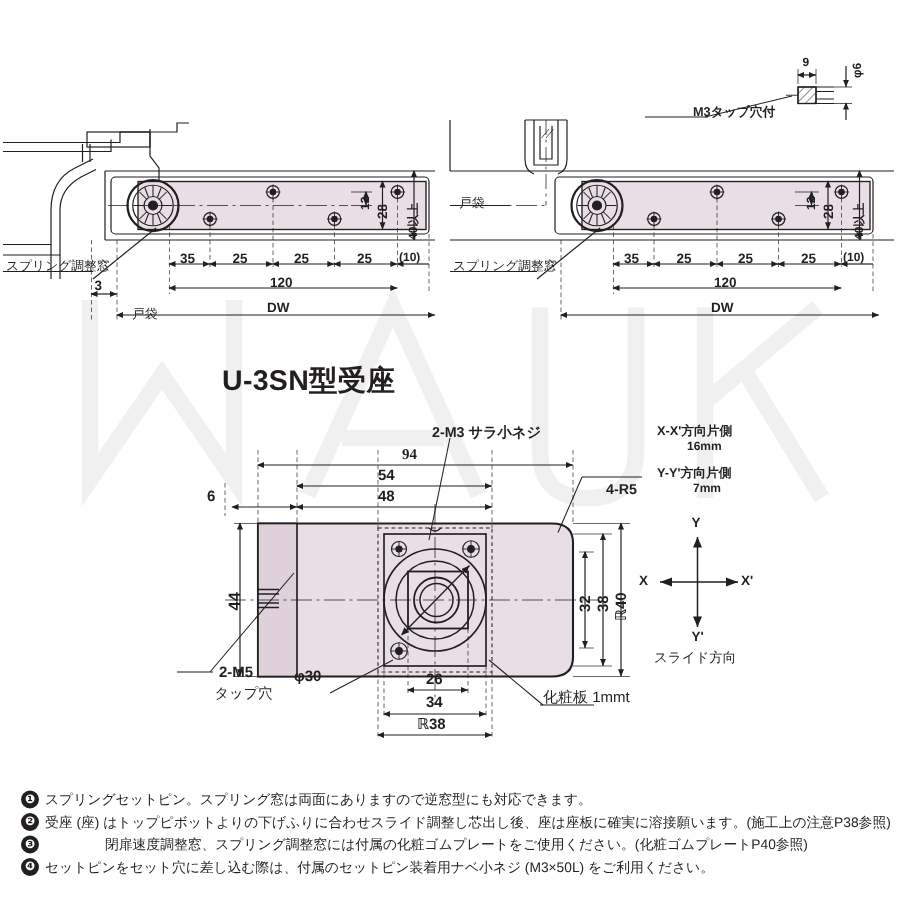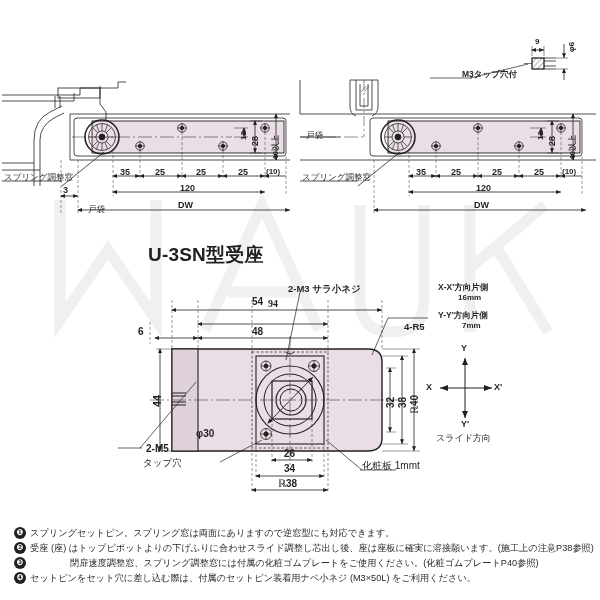--- a/index.html
+++ b/index.html
@@ -385,25 +385,25 @@
   <div class="t dim rot90" style="left:548px;top:146px;">28</div>
   <div class="t dimsm rot90" style="left:569px;top:160px;">40以上</div>
   <div class="t lbl" style="left:302px;top:173px;">スプリング調整窓</div>
   <div class="t lbl" style="left:306px;top:131px;">戸袋</div>
 
   <div class="t hd2" style="left:148px;top:245px;">U-3SN型受座</div>
   <div class="t lblb" style="left:288px;top:284px;font-size:9.5px;">2-M3 サラ小ネジ</div>
   <div class="t lblb" style="left:404px;top:322px;font-size:9.5px;">4-R5</div>
   <div class="t lblb" style="left:146px;top:444px;font-size:10px;">2-M5</div>
   <div class="t lbl" style="left:143px;top:458px;font-size:9.5px;">タップ穴</div>
-  <div class="t dim" style="left:196px;top:429px;font-size:10px;">φ30</div>
+  <div class="t dim" style="left:196px;top:447px;font-size:10px;">φ30</div>
   <div class="t lbl" style="left:362px;top:461px;font-size:10px;">化粧板 1mmt</div>
 
   <div class="t dim" style="left:268px;top:299px;font-size:10px;font-family:Liberation Serif, serif;">94</div>
-  <div class="t dim" style="left:252px;top:297px;font-size:10px;">54</div>
+  <div class="t dim" style="left:252px;top:313px;font-size:10px;">54</div>
   <div class="t dim" style="left:252px;top:327px;font-size:10px;">48</div>
   <div class="t dim" style="left:138px;top:327px;font-size:10px;">6</div>
   <div class="t dim rot90" style="left:152px;top:407px;font-size:11px;">44</div>
   <div class="t dim rot90" style="left:386px;top:408px;font-size:10px;">32</div>
   <div class="t dim rot90" style="left:398px;top:408px;font-size:10px;">38</div>
   <div class="t dim rot90" style="left:410px;top:414px;font-size:10px;">ℝ40</div>
   <div class="t dim" style="left:284px;top:449px;font-size:10px;">26</div>
   <div class="t dim" style="left:284px;top:464px;font-size:10px;">34</div>
   <div class="t dim" style="left:278px;top:479px;font-size:10px;">ℝ38</div>
 

